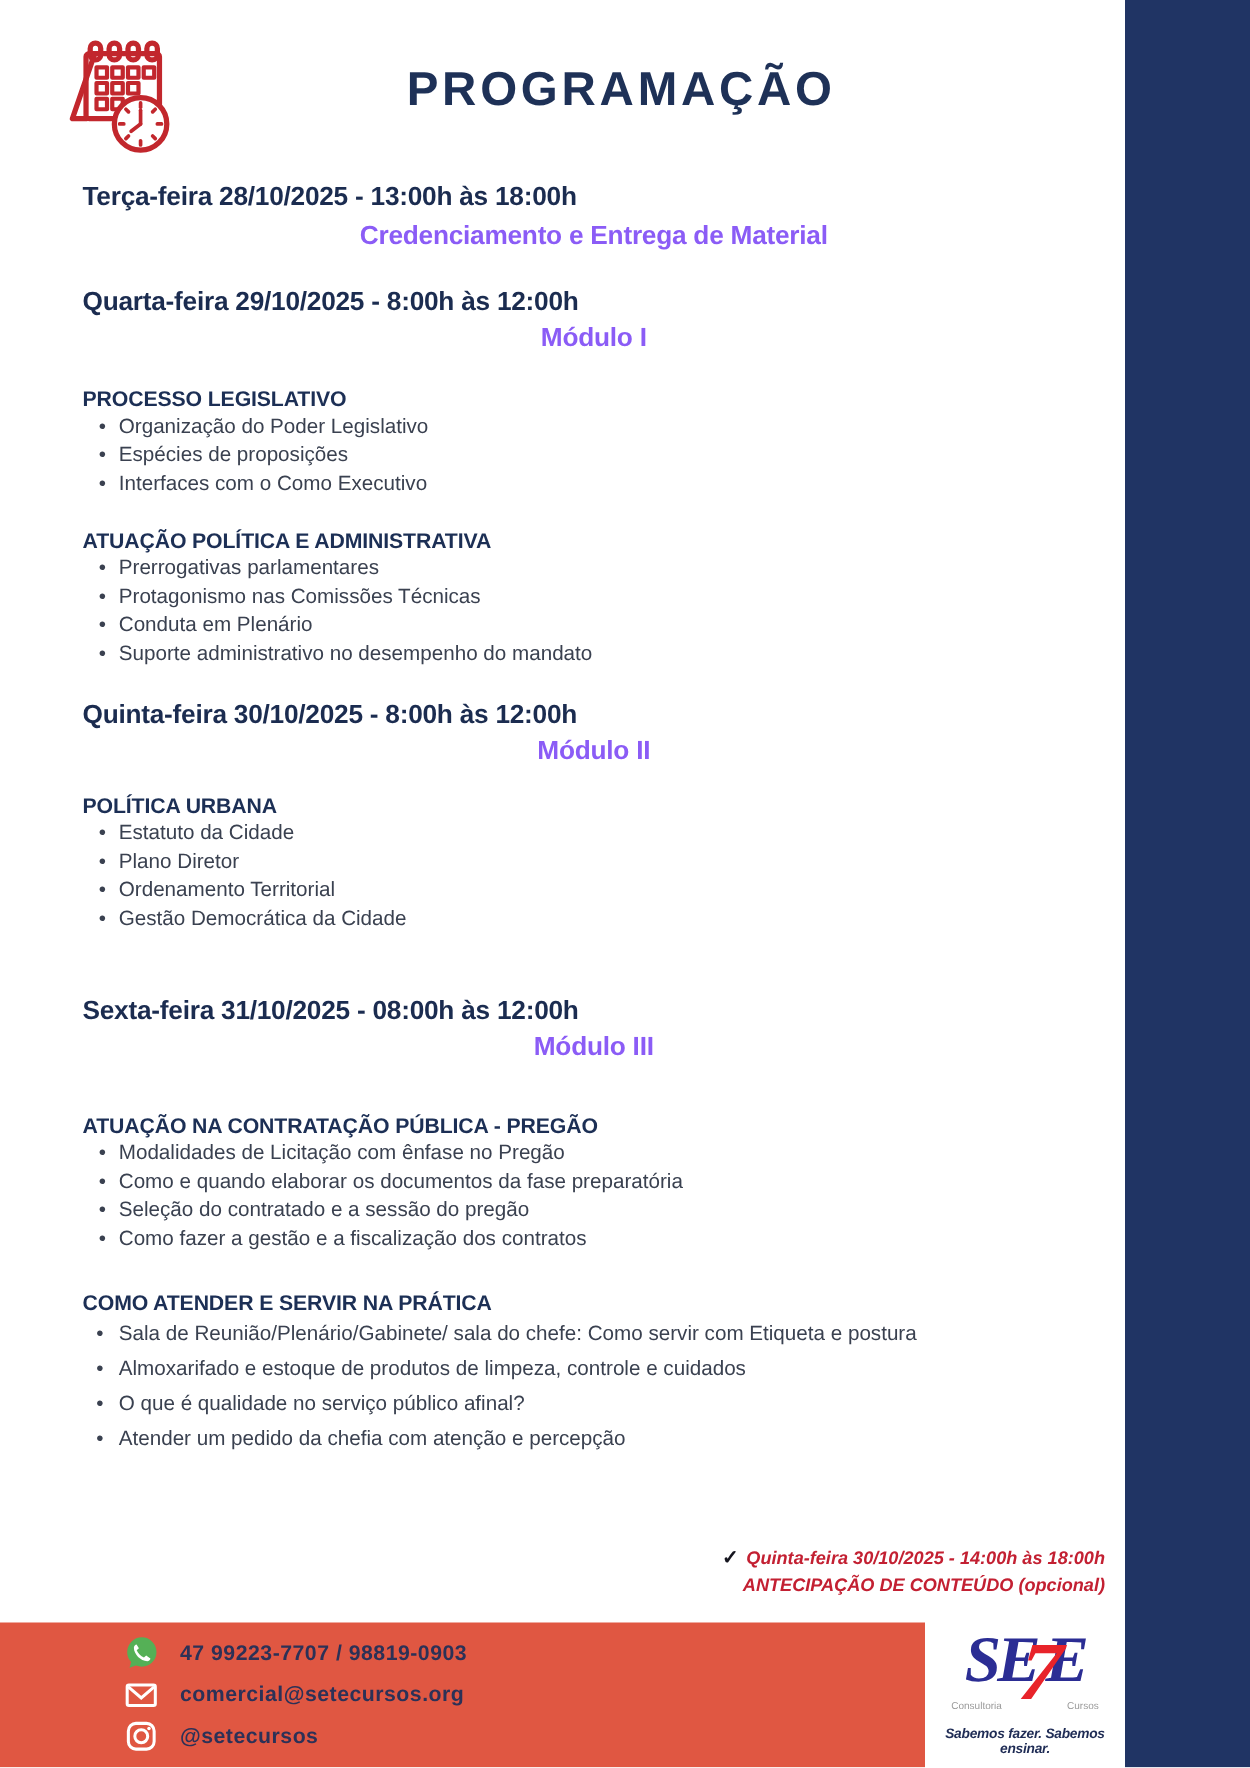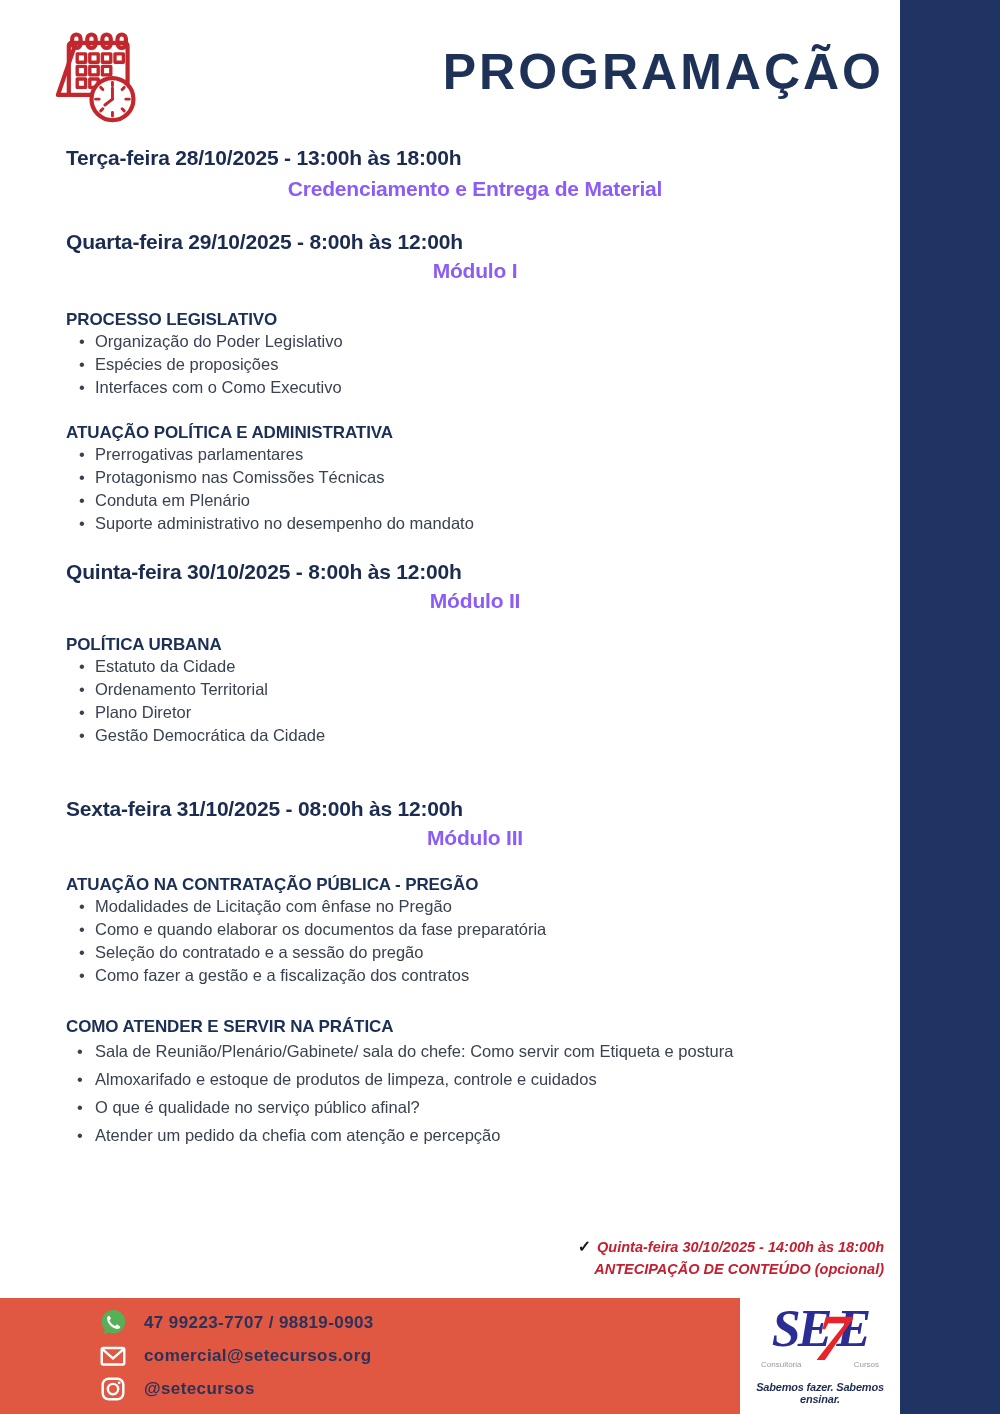--- a/index.html
+++ b/index.html
@@ -4,41 +4,41 @@
 <style>
   html,body{margin:0;padding:0;background:#ffffff;}
   .page{position:relative;width:1000px;height:1414px;background:#ffffff;overflow:hidden;
         font-family:"Liberation Sans",sans-serif;}
   .navy-strip{position:absolute;top:0;right:0;width:100px;height:100%;background:#203464;}
 
   .content{position:absolute;left:66px;top:0;width:818px;}
 
   .cal-icon{position:absolute;left:52px;top:32px;}
 
-  h1.title{margin:46px 0 0 0;text-align:right;font-size:50px;line-height:52px;
+  h1.title{margin:46px 0 0 0;text-align:center;font-size:38px;line-height:52px;
            font-weight:bold;letter-spacing:3px;color:#1e3157;padding-left:44px;}
 
   .date{margin:0;font-size:21px;line-height:24px;font-weight:bold;color:#1b2c50;letter-spacing:-0.2px;}
   .sub{font-size:21px;line-height:22px;font-weight:bold;color:#8b5cf6;text-align:center;letter-spacing:-0.2px;}
   .topic-h{margin:0;font-size:17px;line-height:20px;font-weight:bold;color:#1c2f55;letter-spacing:-0.1px;}
 
   ul.topic-list{margin:0;padding:0;list-style:none;}
   ul.topic-list li{position:relative;padding-left:29px;font-size:16.5px;line-height:23px;color:#3a4150;}
   ul.topic-list li::before{content:"•";position:absolute;left:13px;color:#3a4150;}
   ul.topic-list.wide li{line-height:28px;}
   ul.topic-list.wide li::before{left:11px;}
 
   .mt-s1d{margin-top:48px;} .mt-s1s{margin-top:8px;}
   .mt-s2d{margin-top:30px;} .mt-s2s{margin-top:6px;}
   .mt-hpl{margin-top:28px;} .mt-ul1{margin-top:15px;}
   .mt-hap{margin-top:24px;} .mt-ul2{margin-top:21px;}
   .mt-s3d{margin-top:25px;} .mt-s3s{margin-top:6px;}
   .mt-hpu{margin-top:23px;} .mt-ul3{margin-top:16px;}
   .mt-s4d{margin-top:50px;} .mt-s4s{margin-top:6px;}
-  .mt-hac{margin-top:26px;} .mt-ul4{margin-top:19px;}
+  .mt-hac{margin-top:42px;} .mt-ul4{margin-top:19px;}
   .mt-hca{margin-top:30px;} .mt-ul5{margin-top:23px;}
 
   .note{position:absolute;top:1236px;right:116px;width:460px;text-align:right;
         font-style:italic;font-weight:bold;font-size:14.5px;line-height:22px;color:#c32032;}
   .note .check{font-style:normal;color:#15151f;font-weight:bold;margin-right:6px;font-size:16px;}
 
   .footer-band{position:absolute;left:0;bottom:0;width:740px;height:116px;background:#e05742;
                padding-top:8px;box-sizing:border-box;}
   .f-row{display:flex;align-items:center;height:33px;padding-left:98px;}
   .f-ic{width:30px;height:30px;margin-right:16px;flex:0 0 auto;display:flex;align-items:center;justify-content:center;}
@@ -129,22 +129,22 @@
       </ul>
     </section>
 
     <section>
       <h2 class="date mt-s3d">Quinta-feira 30/10/2025 - 8:00h às 12:00h</h2>
       <div class="sub mt-s3s">Módulo II</div>
 
       <h3 class="topic-h mt-hpu">POLÍTICA URBANA</h3>
       <ul class="topic-list mt-ul3">
         <li>Estatuto da Cidade</li>
+        <li>Plano Diretor</li>
         <li>Ordenamento Territorial</li>
-        <li>Plano Diretor</li>
         <li>Gestão Democrática da Cidade</li>
       </ul>
     </section>
 
     <section>
       <h2 class="date mt-s4d">Sexta-feira 31/10/2025 - 08:00h às 12:00h</h2>
       <div class="sub mt-s4s">Módulo III</div>
 
       <h3 class="topic-h mt-hac">ATUAÇÃO NA CONTRATAÇÃO PÚBLICA - PREGÃO</h3>
       <ul class="topic-list mt-ul4">

